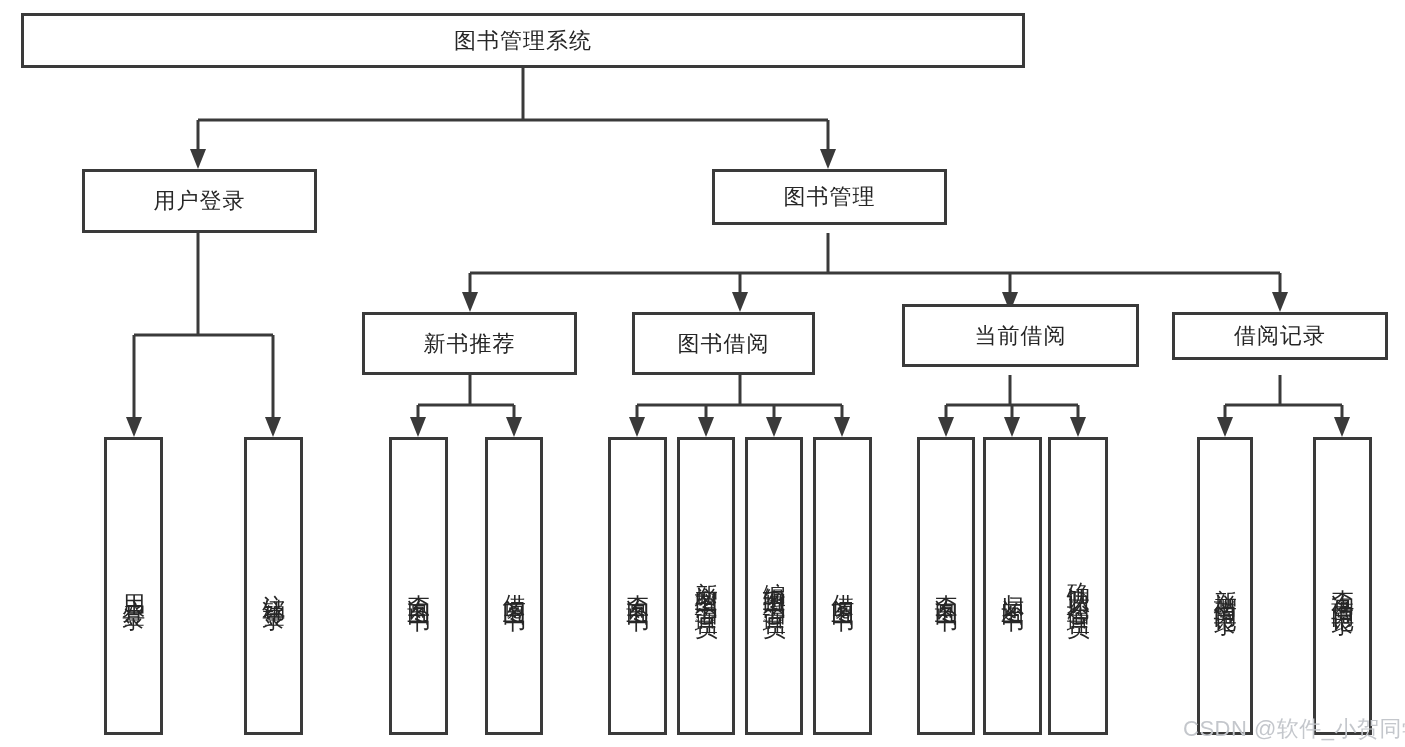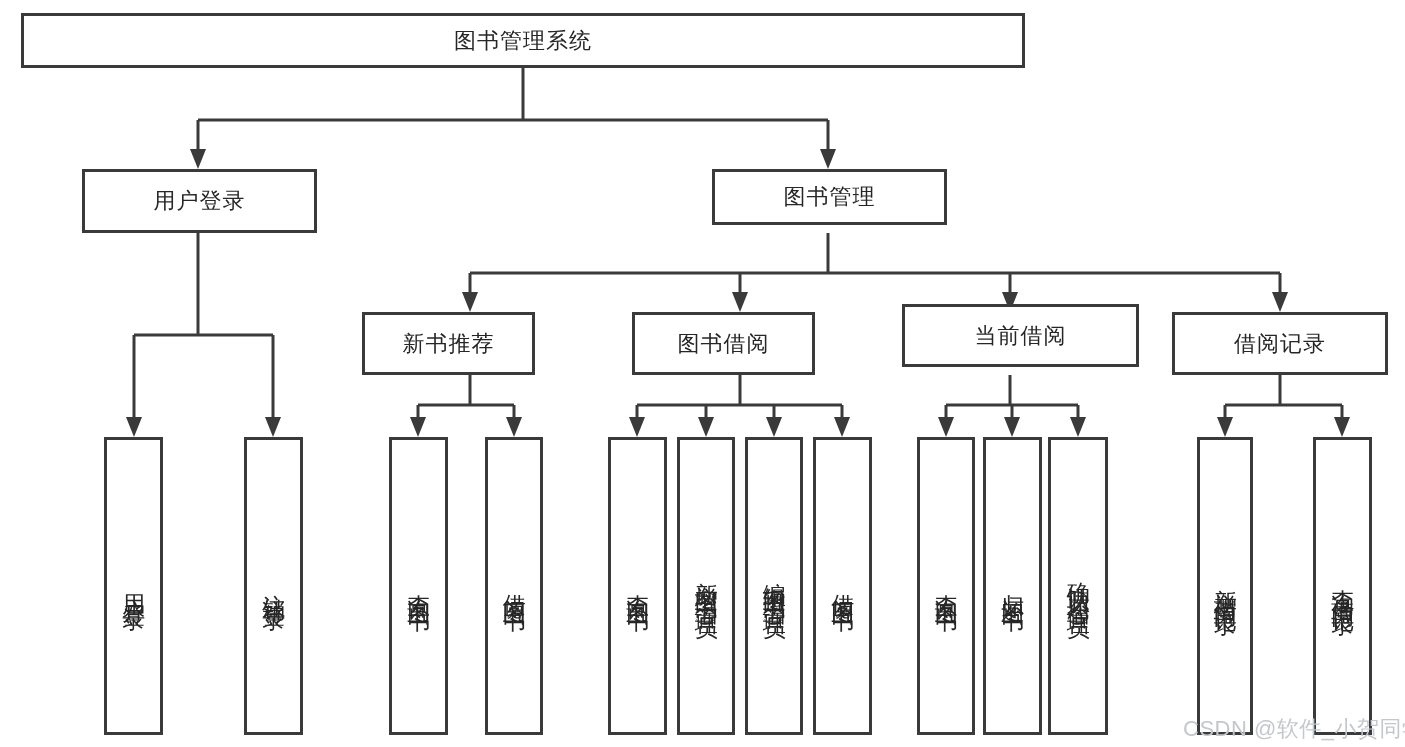--- a/index.html
+++ b/index.html
@@ -126,30 +126,30 @@
     <span>图书管理系统</span>
   </div>
 
   <div class="node node-h" style="left:82px;top:169px;width:235px;height:64px">
     <span>用户登录</span>
   </div>
   <div class="node node-h" style="left:712px;top:169px;width:235px;height:56px">
     <span>图书管理</span>
   </div>
 
-  <div class="node node-h" style="left:362px;top:312px;width:173px;height:63px">
+  <div class="node node-h" style="left:362px;top:312px;width:215px;height:63px">
     <span>新书推荐</span>
   </div>
   <div class="node node-h" style="left:632px;top:312px;width:183px;height:63px">
     <span>图书借阅</span>
   </div>
   <div class="node node-h" style="left:902px;top:304px;width:237px;height:63px">
     <span>当前借阅</span>
   </div>
-  <div class="node node-h" style="left:1172px;top:312px;width:216px;height:63px">
+  <div class="node node-h" style="left:1172px;top:312px;width:216px;height:48px">
     <span>借阅记录</span>
   </div>
 
   <div class="node node-v" style="left:104px;top:437px;width:59px;height:298px">
     <span class="vtext">用户登录</span>
   </div>
   <div class="node node-v" style="left:244px;top:437px;width:59px;height:298px">
     <span class="vtext">注销登录</span>
   </div>
 

